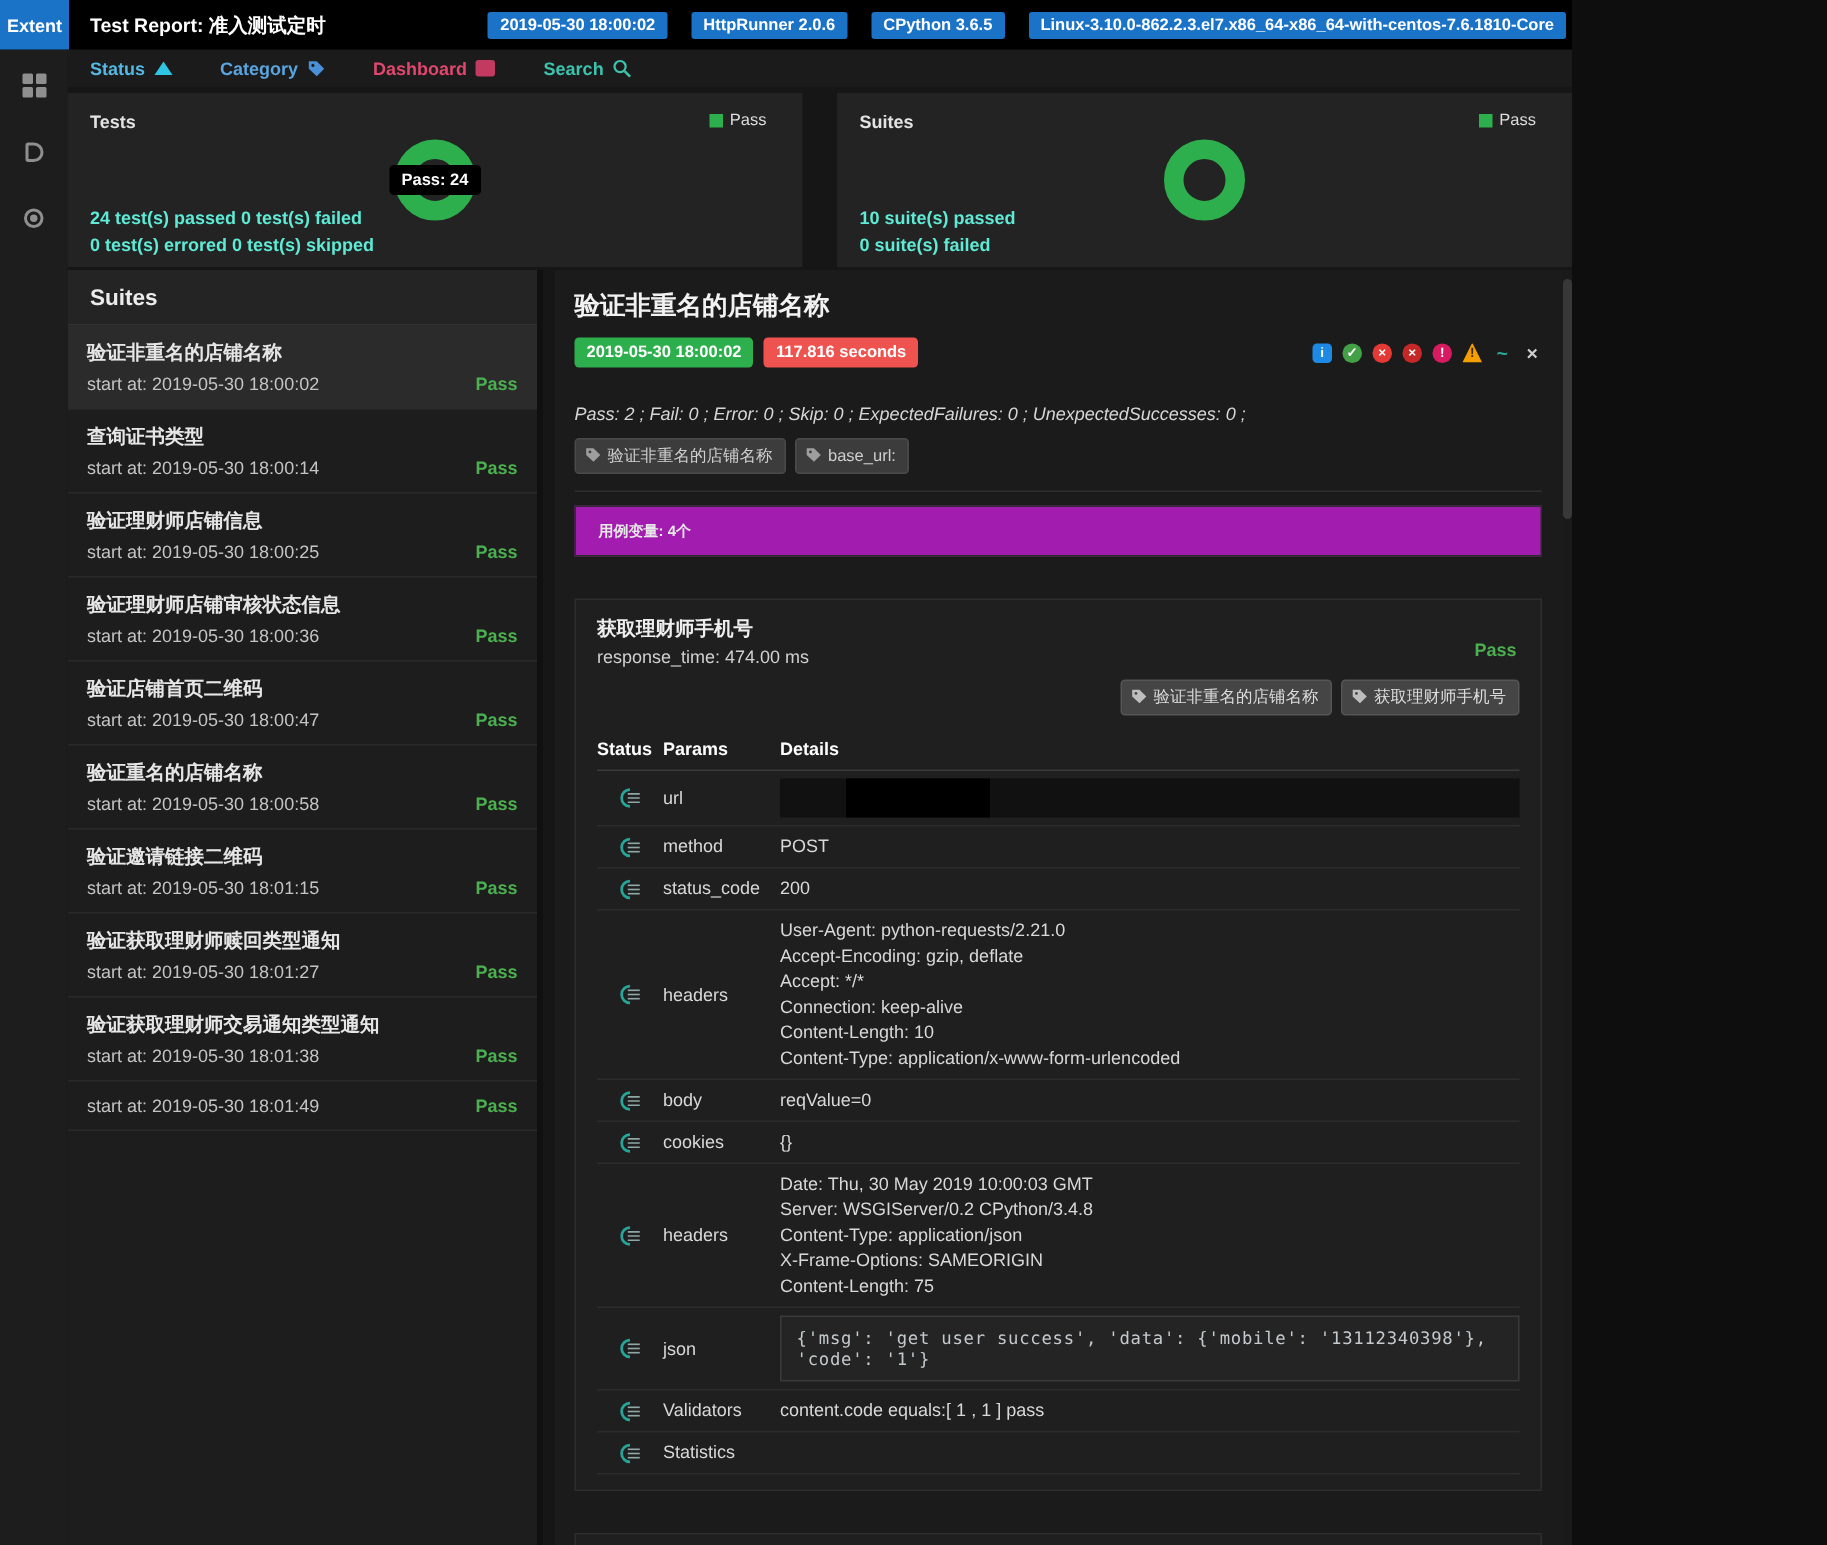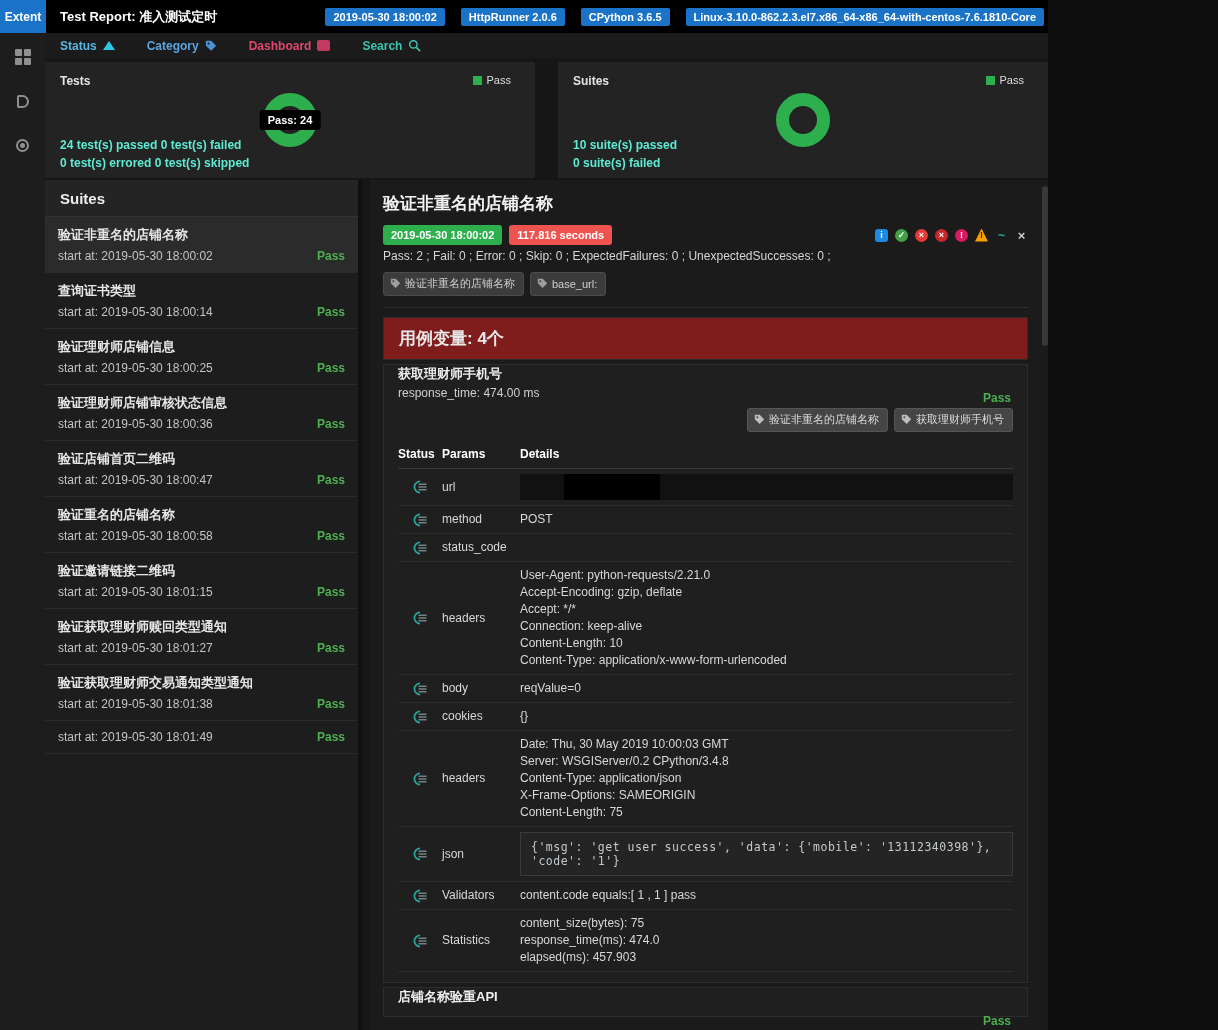--- a/index.html
+++ b/index.html
@@ -61,27 +61,27 @@
   .d-title { font-size:17px; font-weight:bold; color:#f2f2f2; margin:4px 0 10px; }
   .badge-row { display:flex; align-items:center; }
   .badge { color:#fff; font-size:11px; font-weight:bold; padding:4px 8px; border-radius:3px; margin-right:7px; }
   .badge.green { background:#2eaf4d; }
   .badge.red { background:#ef5350; }
   .filter-icons { margin-left:auto; display:flex; gap:7px; align-items:center; }
   .ficon { width:13px; height:13px; border-radius:50%; font-size:9px; line-height:13px; text-align:center; color:#fff; font-weight:bold; cursor:pointer; font-style:normal; }
   .ficon.square { border-radius:3px; }
   .ficon.triangle { border-radius:0; clip-path:polygon(50% 0,100% 100%,0 100%); color:#402800; }
   .ficon.plain { background:transparent !important; font-size:13px; line-height:13px; }
-  .stats-line { margin:4px 0 9px; font-size:12px; color:#d6d6d6; }
+  .stats-line { margin:24px 0 9px; font-size:12px; color:#d6d6d6;font-style:italic; }
   .chips { display:flex; gap:6px; }
   .chip { background:#3c3c3c; color:#cfcfcf; font-size:11px; padding:3px 8px 4px 6px; border-radius:3px; display:flex; align-items:center; gap:4px; border:1px solid #4a4a4a; cursor:pointer; white-space:nowrap; }
   .chip svg { flex:none; }
   .d-hr { border-top:1px solid #2f2f2f; margin-top:11px; }
-  .var-box { border:1px solid #2d2d2d; background:#7f1d1d; padding:9px 15px; margin-top:9px; font-size:17px; font-weight:bold; color:#e8e8e8; }
-  .step-box { border:1px solid #2d2d2d; background:#1f1f1f; margin-top:4px; padding:0 14px 10px; position:relative; }
+  .var-box { border:1px solid #2d2d2d; background:#a21caf; padding:9px 15px; margin-top:9px; font-size:10px; font-weight:bold; color:#e8e8e8; }
+  .step-box { border:1px solid #2d2d2d; background:#1f1f1f; margin-top:28px; padding:10px 14px 10px; position:relative; }
   .step-name { font-size:13px; font-weight:bold; color:#eee; cursor:pointer; }
   .step-rt { font-size:12px; color:#d0d0d0; margin-top:3px; }
   .step-pass { position:absolute; top:26px; right:16px; color:#4caf50; font-size:12px; font-weight:bold; }
   .step-chips { display:flex; justify-content:flex-end; gap:6px; margin-top:8px; }
   .step-chips .chip { background:#454545; color:#dcdcdc; border-color:#555; }
 
   .req-table { margin-top:10px; }
   .t-head { display:grid; grid-template-columns:44px 78px 1fr; font-size:12px; font-weight:bold; color:#fff; padding:5px 0 7px; border-bottom:1px solid #3a3a3a; }
   .t-row { display:grid; grid-template-columns:44px 78px 1fr; border-bottom:1px solid #2c2c2c; padding:5px 0; font-size:12px; color:#d8d8d8; align-items:center; }
   .t-status { display:flex; justify-content:center; }
@@ -364,20 +364,23 @@
       <svg width="16" height="14" viewBox="0 0 16 14">
         <path d="M8 1.4 A5.6 5.6 0 1 0 8 12.6" fill="none" stroke="#26a69a" stroke-width="1.8"></path>
         <g stroke="#8fa8a5" stroke-width="1.1">
           <line x1="6.5" y1="4.2" x2="14.5" y2="4.2"></line>
           <line x1="6.5" y1="7" x2="14.5" y2="7"></line>
           <line x1="6.5" y1="9.8" x2="14.5" y2="9.8"></line>
         </g>
       </svg>
     </span>
     <span class="t-param">status_code</span>
+    <span class="t-details">
+                <div class="detail-line">200</div>
+              </span>
   </div>
             <div class="t-row">
     <span class="t-status">
       <svg width="16" height="14" viewBox="0 0 16 14">
         <path d="M8 1.4 A5.6 5.6 0 1 0 8 12.6" fill="none" stroke="#26a69a" stroke-width="1.8"></path>
         <g stroke="#8fa8a5" stroke-width="1.1">
           <line x1="6.5" y1="4.2" x2="14.5" y2="4.2"></line>
           <line x1="6.5" y1="7" x2="14.5" y2="7"></line>
           <line x1="6.5" y1="9.8" x2="14.5" y2="9.8"></line>
         </g>
@@ -482,25 +485,20 @@
       <svg width="16" height="14" viewBox="0 0 16 14">
         <path d="M8 1.4 A5.6 5.6 0 1 0 8 12.6" fill="none" stroke="#26a69a" stroke-width="1.8"></path>
         <g stroke="#8fa8a5" stroke-width="1.1">
           <line x1="6.5" y1="4.2" x2="14.5" y2="4.2"></line>
           <line x1="6.5" y1="7" x2="14.5" y2="7"></line>
           <line x1="6.5" y1="9.8" x2="14.5" y2="9.8"></line>
         </g>
       </svg>
     </span>
     <span class="t-param">Statistics</span>
-    <span class="t-details">
-                <div class="detail-line">content_size(bytes): 75</div>
-                <div class="detail-line">response_time(ms): 474.0</div>
-                <div class="detail-line">elapsed(ms): 457.903</div>
-              </span>
   </div>
           </div>
       </div>
     </div>
 
     <div class="step-box">
       <div class="step-name">店铺名称验重API</div>
 
       <span class="step-pass">Pass</span>
     </div>

